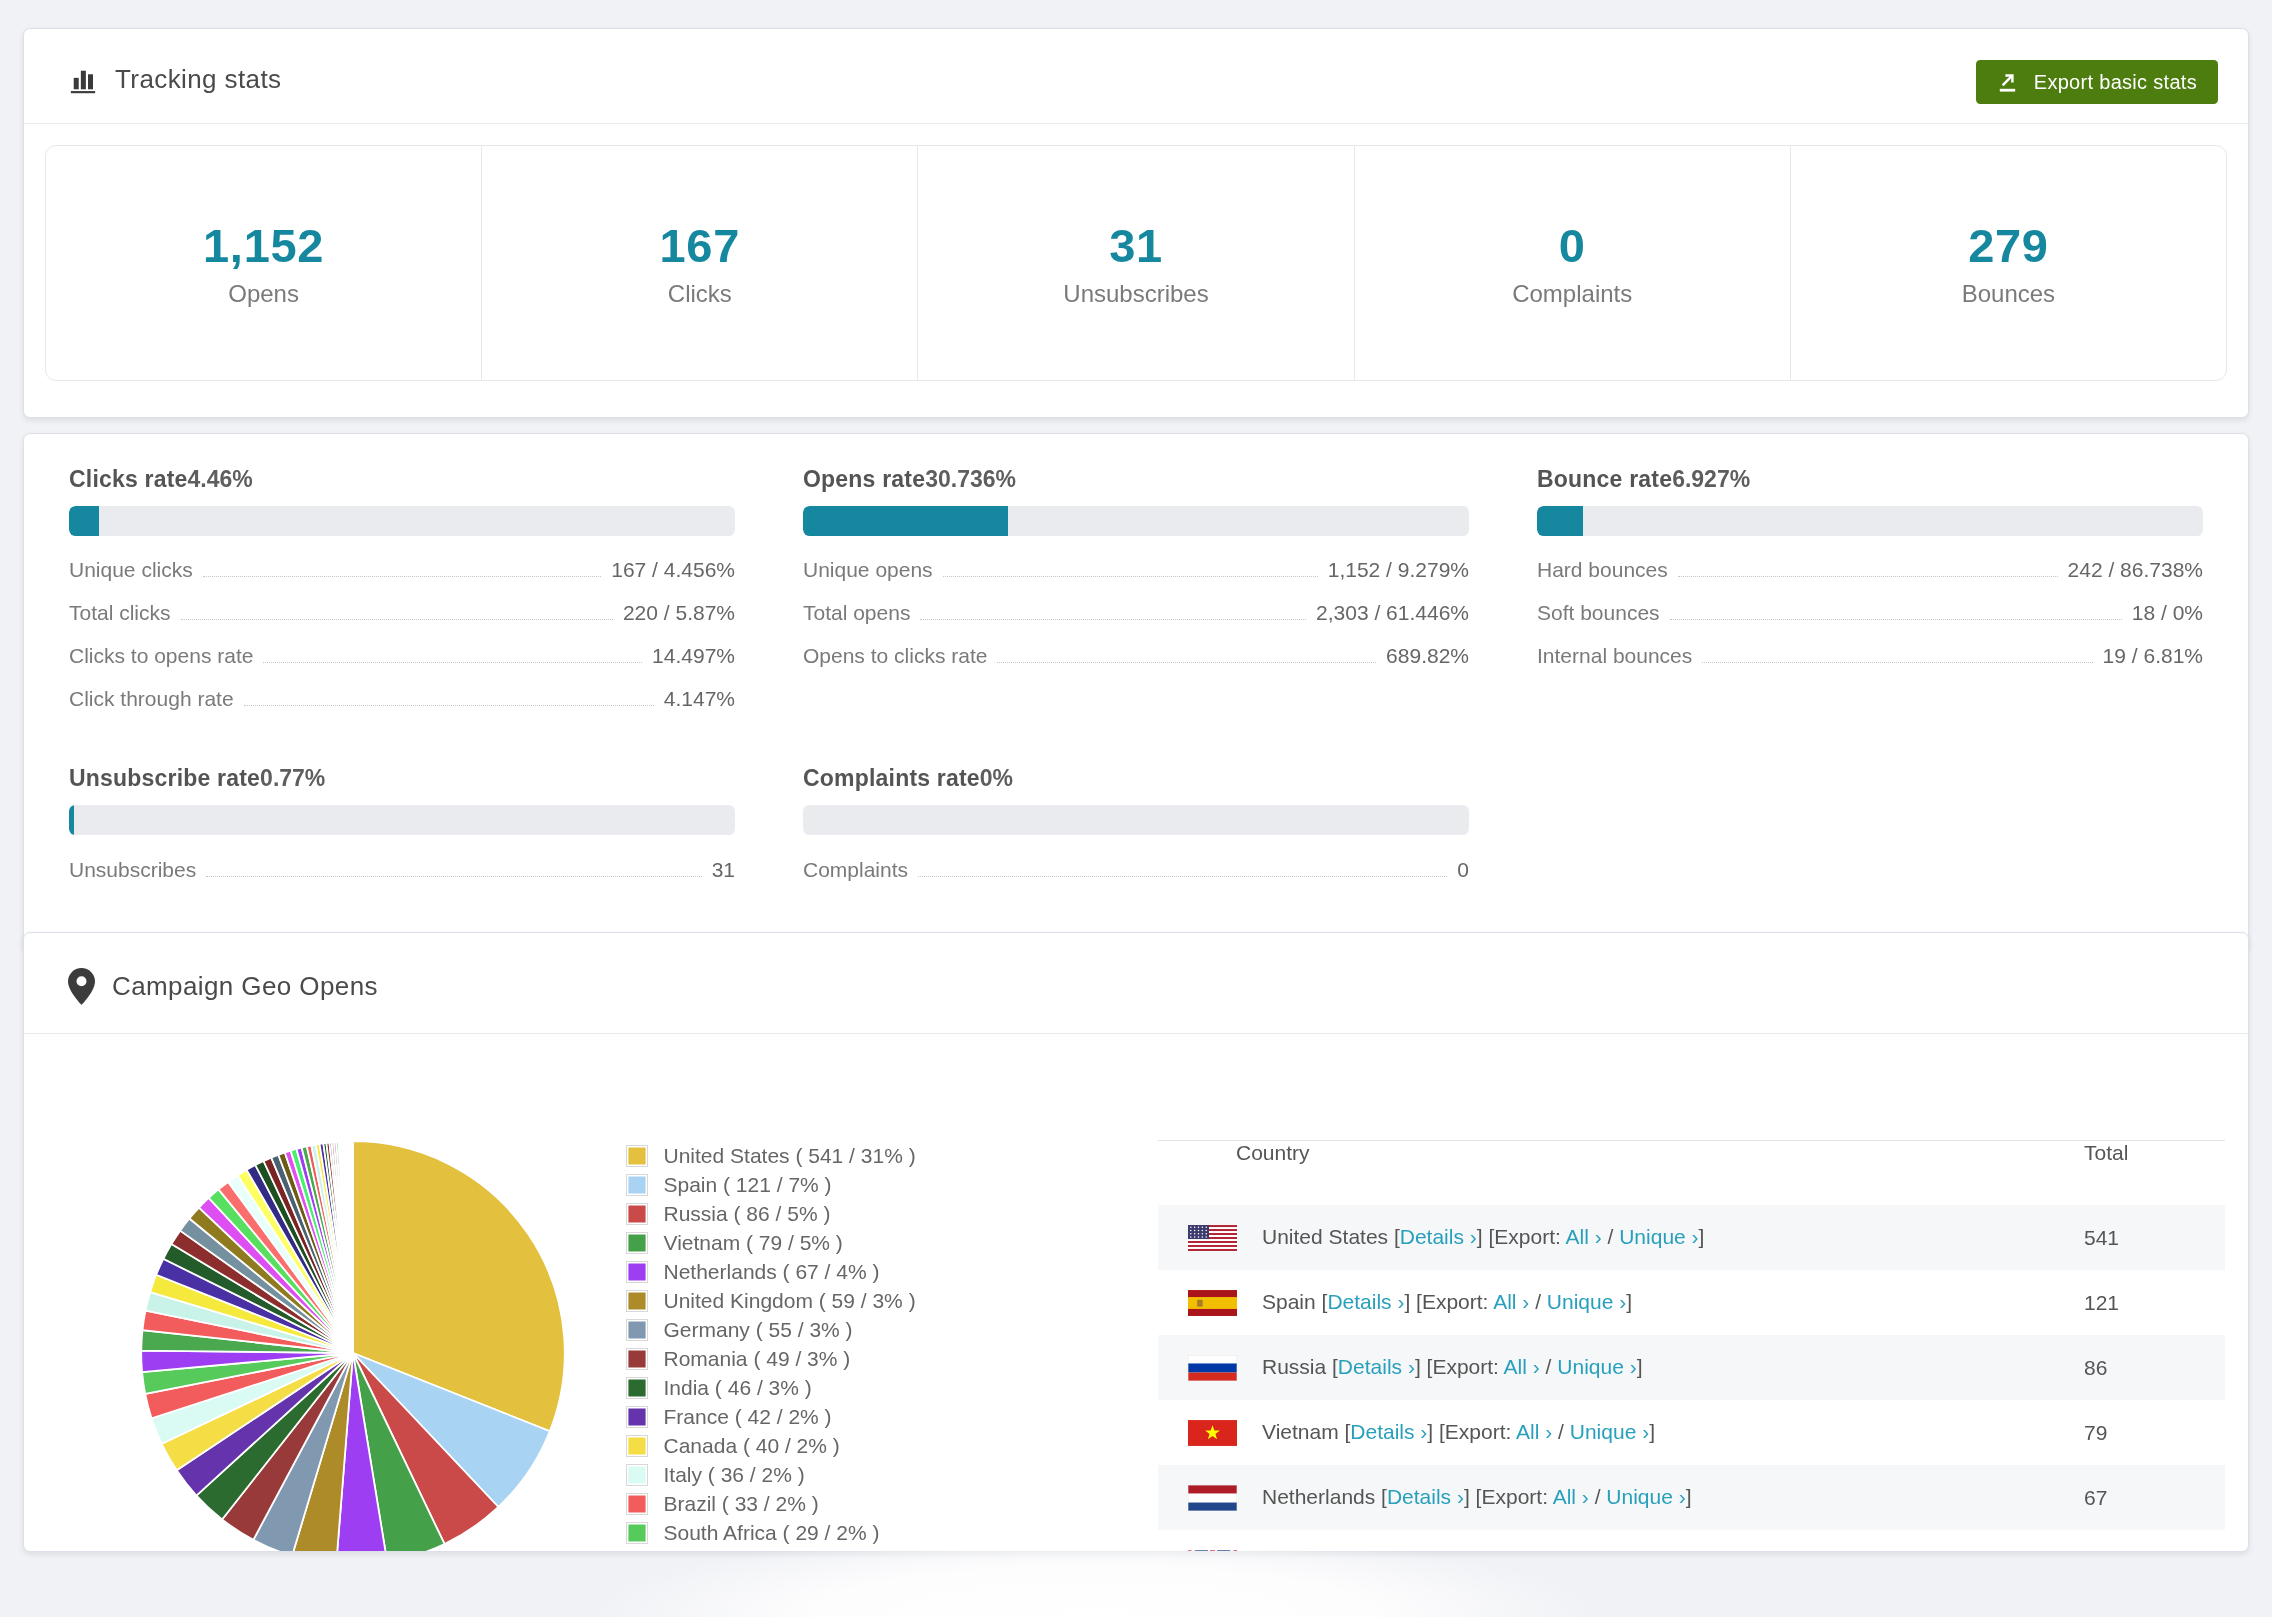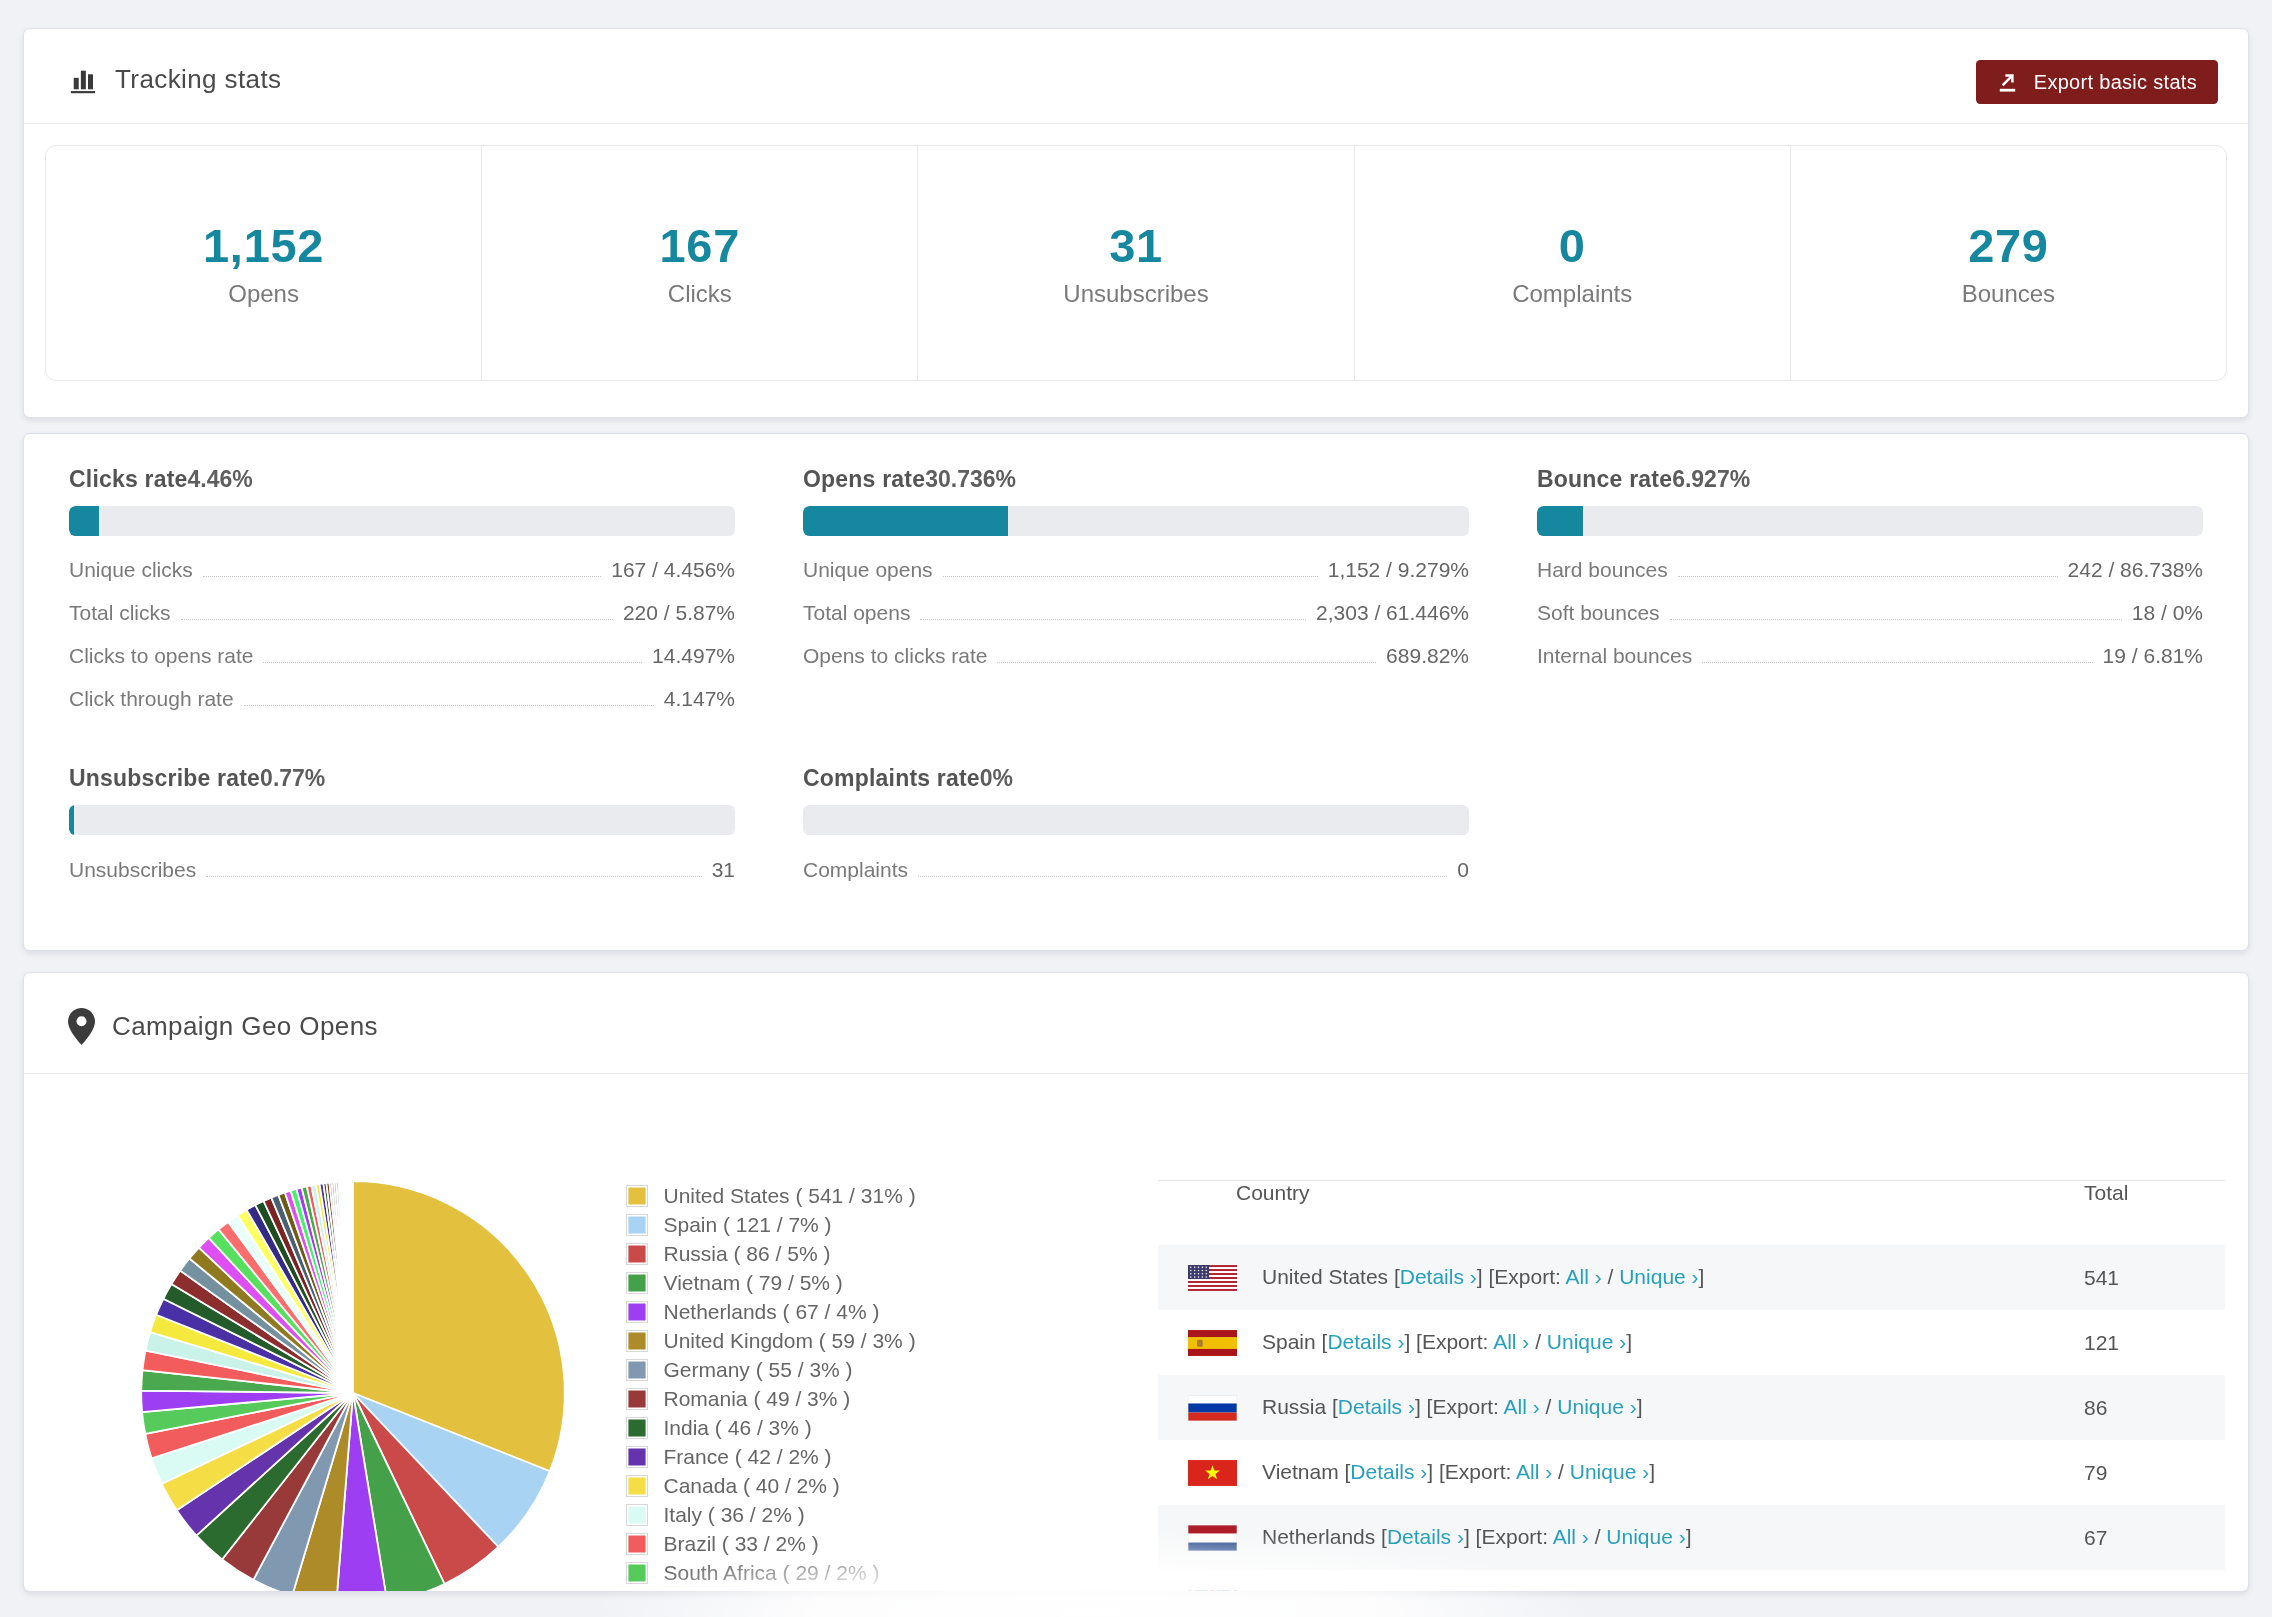--- a/index.html
+++ b/index.html
@@ -10,32 +10,32 @@
     color:#555;
   }
   .card{
     position:absolute;left:23px;width:2226px;background:#fff;
     border:0.7px solid #dde0e8;border-radius:7px;
     box-shadow:0 2.1px 5.6px rgba(60,70,90,.10);
     box-sizing:border-box;
   }
   #card-tracking{top:28px;height:390px;}
   #card-rates{top:433px;height:518px;}
-  #card-geo{top:972px;height:620px;overflow:hidden;}
+  #card-geo{top:932px;height:620px;overflow:hidden;}
 
   .card-header{
     display:flex;align-items:center;gap:17px;
     padding:35px 30px 28px 44px;border-bottom:0.7px solid #e9e9ec;position:relative;
   }
   .card-title{font-size:26px;color:#4a4a4a;letter-spacing:0.4px;}
   .hdr-icon{flex:0 0 auto;display:flex;align-items:center;}
 
   .export-btn{
     position:absolute;right:30px;top:31px;
-    background:#7f1d1d;color:#fff;border:none;border-radius:4.2px;
+    background:#4d7c0f;color:#fff;border:none;border-radius:4.2px;
     font-size:20px;padding:10.6px 21px;display:flex;align-items:center;gap:16px;
     font-family:inherit;cursor:pointer;letter-spacing:0.3px;
   }
 
   
   .stats-row{
     margin:20.5px 21px 0 21px;height:234px;
     border:0.7px solid #e6e8ec;border-radius:11px;
     display:flex;background:#fff;
   }

